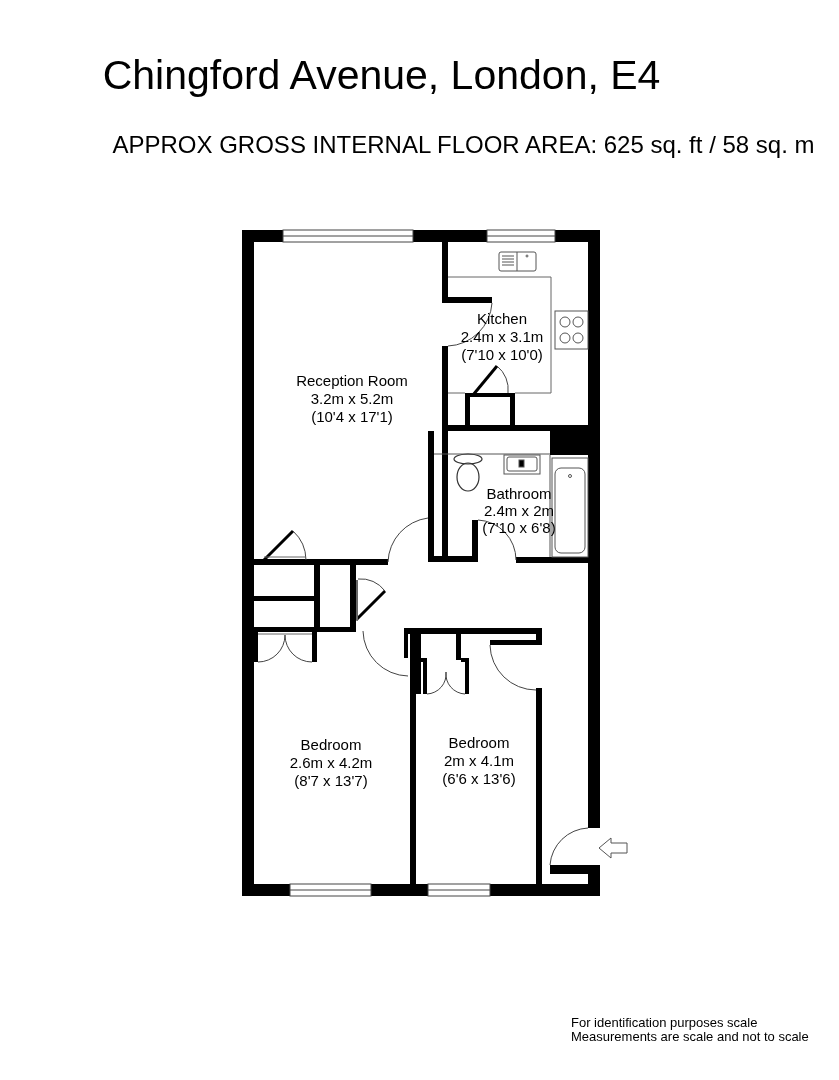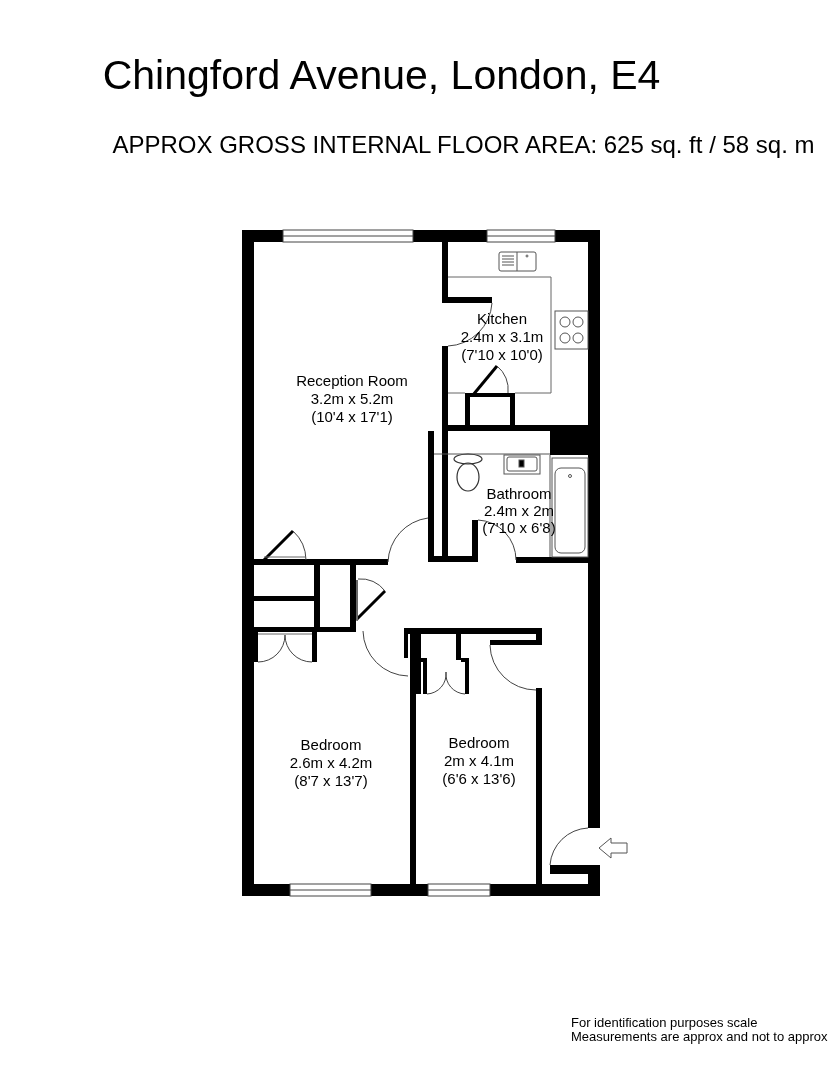--- a/index.html
+++ b/index.html
@@ -192,14 +192,14 @@
   </g>
   <g>
     <text class="rl" x="479" y="748">Bedroom</text>
     <text class="rl" x="479" y="766">2m x 4.1m</text>
     <text class="rl" x="479" y="784">(6'6 x 13'6)</text>
   </g>
 </svg>
 
 <div class="footer">
   <div>For identification purposes scale</div>
-  <div>Measurements are approx and not to approx</div>
+  <div>Measurements are scale and not to scale</div>
 </div>
 
 </body></html>

